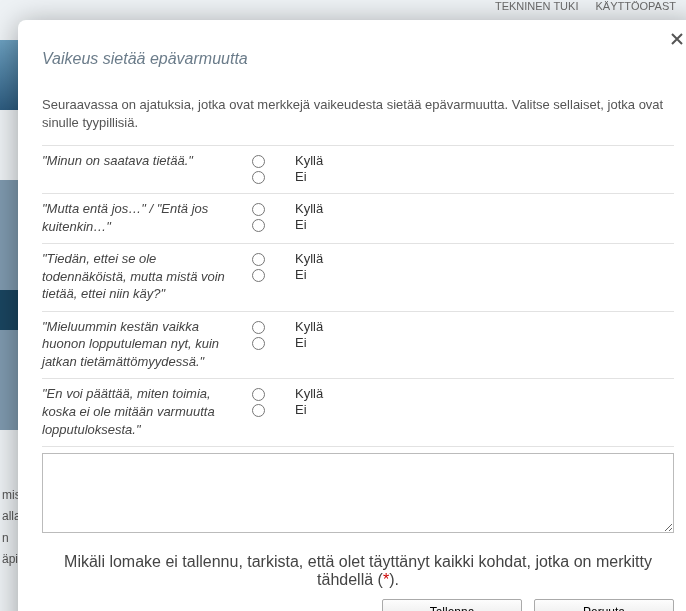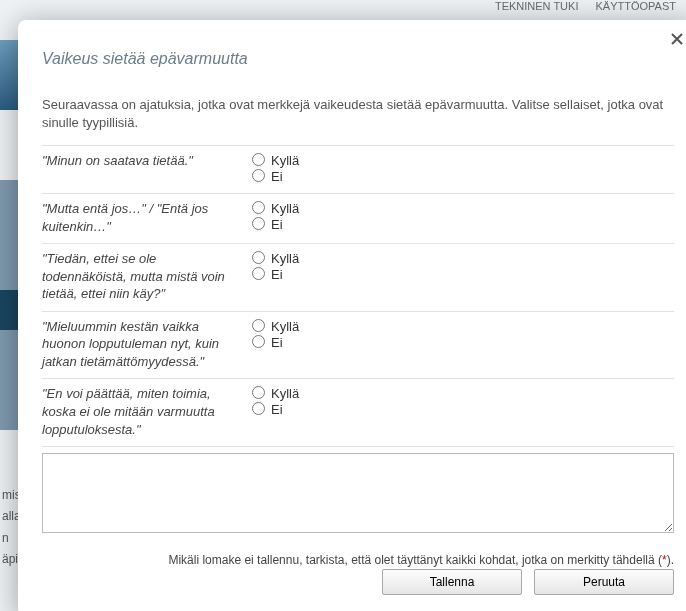--- a/index.html
+++ b/index.html
@@ -132,41 +132,42 @@
     padding-right: 10px;
   }
   .q.noitalic { font-style: normal; }
   .opts {
     flex: 1;
     font-size: 13px;
     color: #333;
   }
   .opt {
     display: flex;
-    align-items: flex-start;
+    align-items: flex-end;
     margin: 1px 0;
+    gap: 24px;
   }
   .opt input[type=radio] {
     margin: 0 6px 0 0;
   }
   textarea.ans {
     flex: 1;
     height: 70px;
     border: 1px solid #bbb;
     resize: both;
     font-family: inherit;
     font-size: 13px;
     padding: 4px;
   }
   .required { color: #c00; }
   .footnote {
-    font-size: 12px;
+    font-size: 16px;
     color: #444;
-    text-align: right;
-    margin: 12px 0 2px 0;
+    text-align: center;
+    margin: 12px 0 10px 0;
   }
   .buttons {
     display: flex;
     justify-content: flex-end;
     gap: 12px;
   }
   button.act {
     width: 140px;
     padding: 5px 0;
     font-size: 12px;

